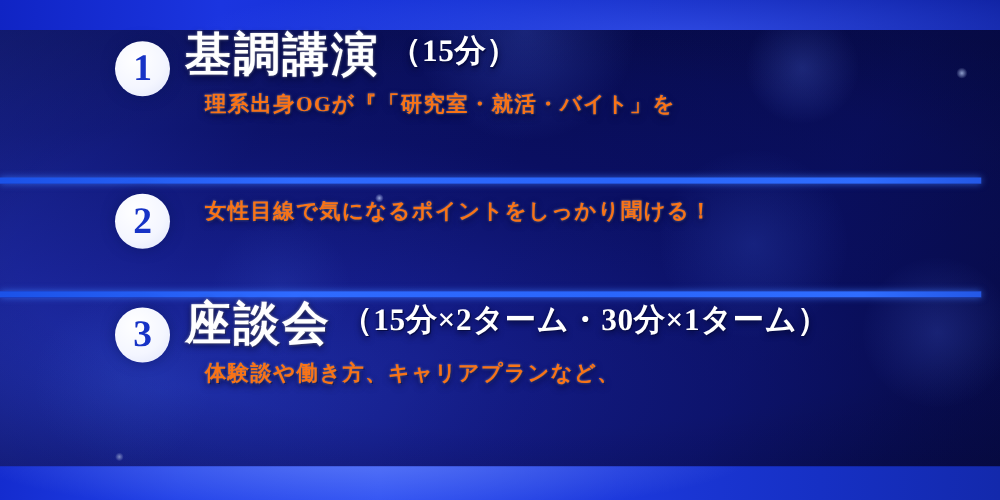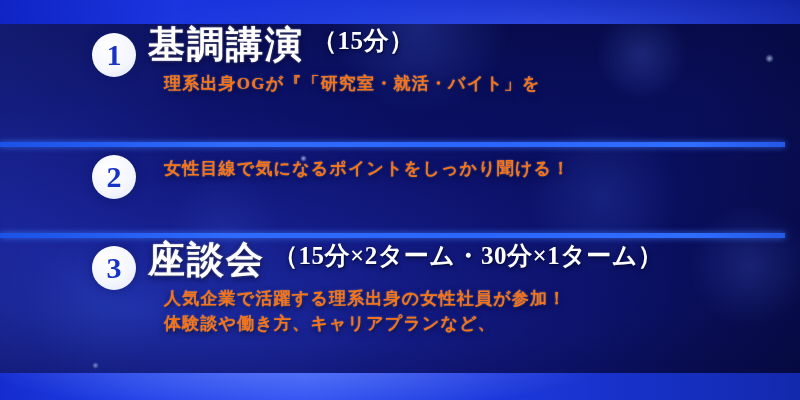--- a/index.html
+++ b/index.html
@@ -233,19 +233,18 @@
 
     <div class="section" id="section-3">
       <div class="head-row">
         <div class="badge" id="badge-3">3</div>
         <div class="head-text">
           <span class="head-title">座談会</span>
           <span class="head-note">（15分×2ターム・30分×1ターム）</span>
         </div>
       </div>
       <div class="body-lines">
-        <div class="body-line">人気企業で活躍する理系出身の女性社員が参加！</div>
         <div class="body-line">体験談や働き方、キャリアプランなど、</div>
       </div>
     </div>
 
   </div>
 </div>
 
 </body></html>

